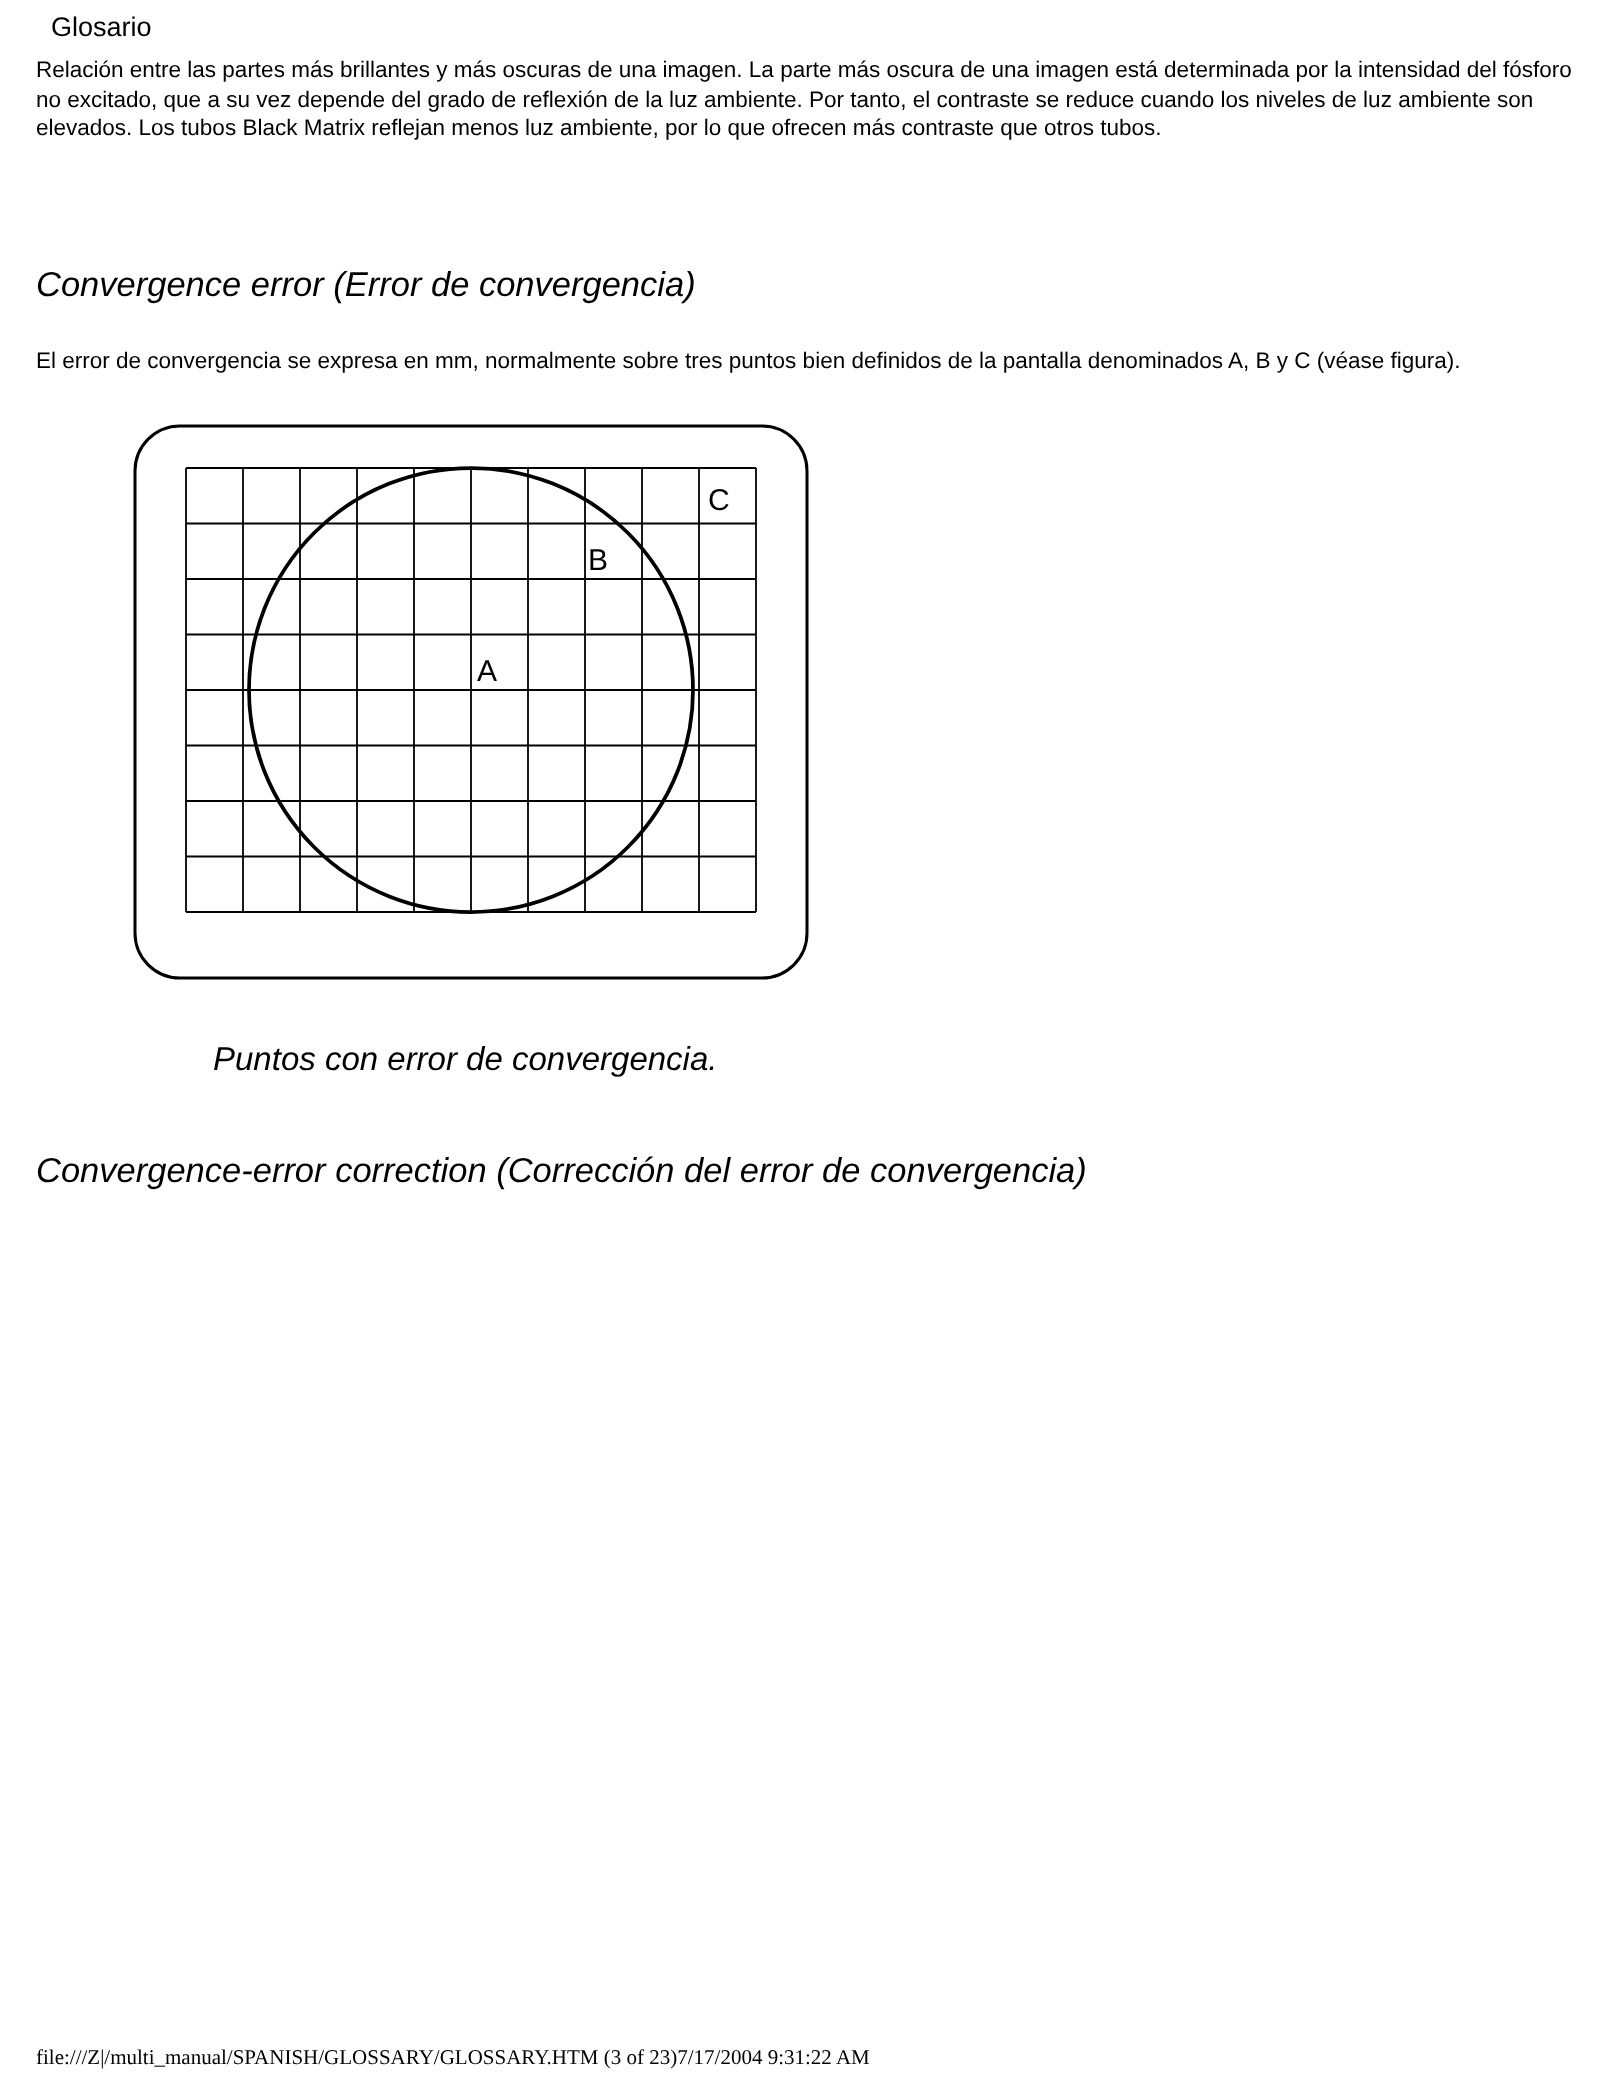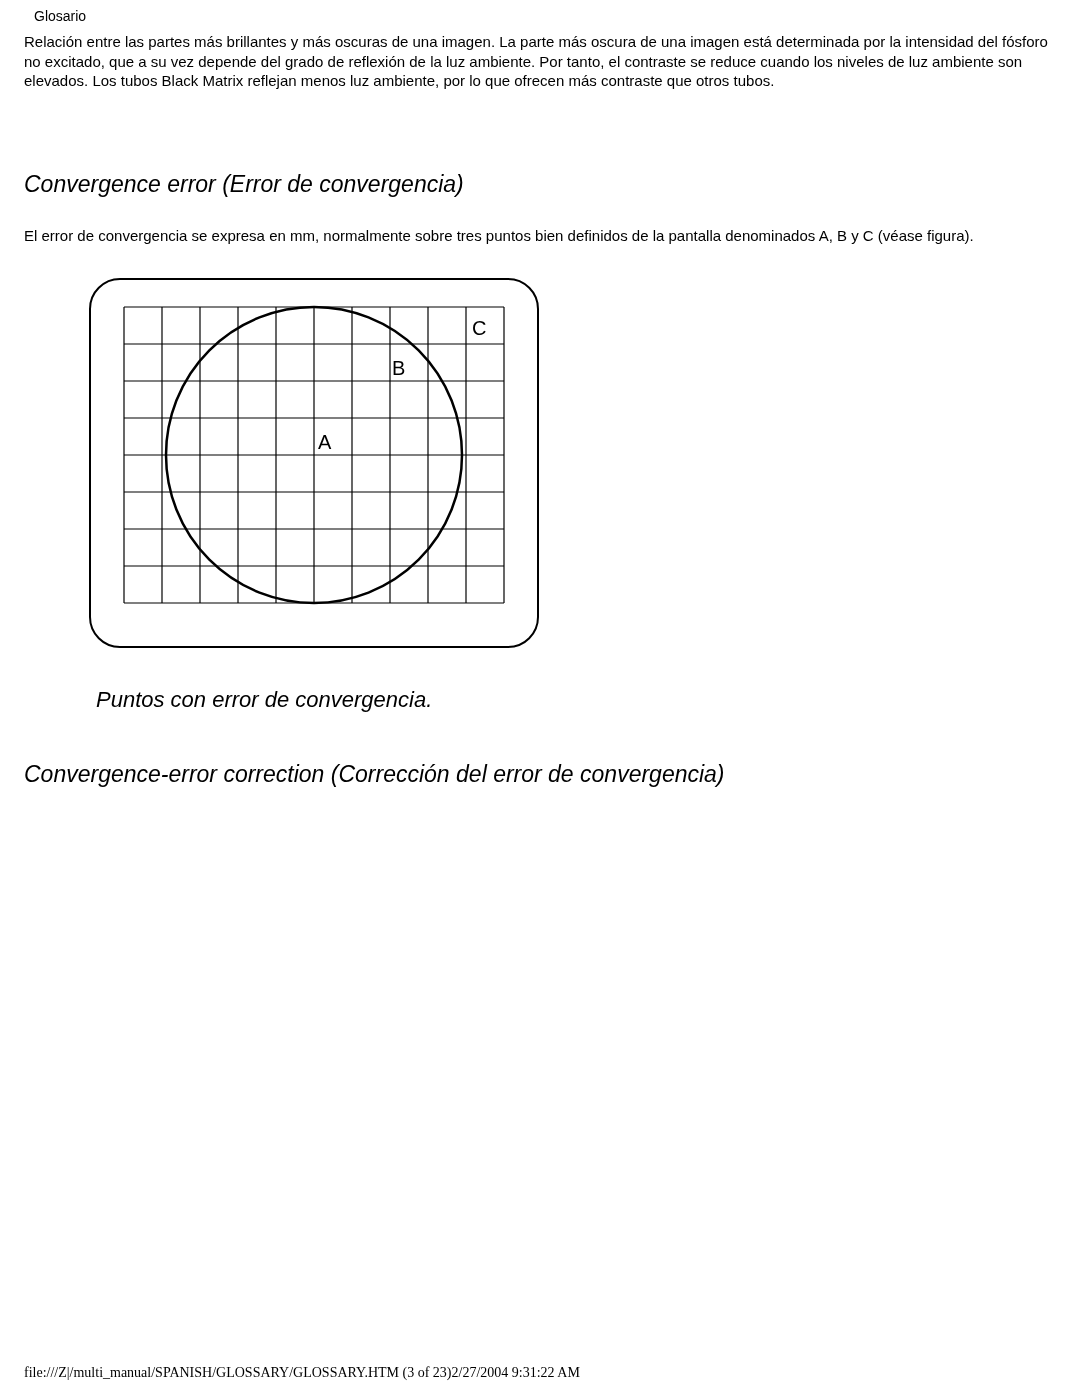--- a/index.html
+++ b/index.html
@@ -11,21 +11,21 @@
     color: #000;
   }
   .page {
     width: 1080px;
     min-height: 1397px;
     position: relative;
     box-sizing: border-box;
     padding: 0 24px;
   }
   .header-small {
-    font-size: 14px;
+    font-size: 18px;
     padding-top: 8px;
     padding-left: 10px;
     color: #000;
   }
   .body-text {
     font-size: 15px;
     line-height: 1.3;
     margin-top: 8px;
   }
   .section-heading {
@@ -40,21 +40,21 @@
     margin-top: 28px;
   }
   .figure-wrap {
     margin-top: 28px;
     margin-left: 60px;
   }
   .caption {
     font-size: 22px;
     font-style: italic;
     margin-top: 30px;
-    margin-left: 72px;
+    margin-left: 118px;
   }
   .footer {
     position: absolute;
     left: 24px;
     bottom: 16px;
     font-size: 14px;
     font-family: "Times New Roman", Times, serif;
     color: #000;
   }
 </style>
@@ -111,16 +111,16 @@
       <text x="388" y="62" font-family="Arial, Helvetica, sans-serif" font-size="20" fill="#000">C</text>
     </svg>
   </div>
 
   <div class="caption">Puntos con error de convergencia.</div>
 
   <div class="section-heading after-figure">Convergence-error correction (Corrección del error de convergencia)</div>
 
 
   <div class="footer">
-    <span>file:///Z|/multi_manual/SPANISH/GLOSSARY/GLOSSARY.HTM (3 of 23)2/27/2004 9:31:22 AM</span>
+    <span>file:///Z|/multi_manual/SPANISH/GLOSSARY/GLOSSARY.HTM (3 of 23)7/17/2004 9:31:22 AM</span>
   </div>
 
 </div>
 
 </body></html>

